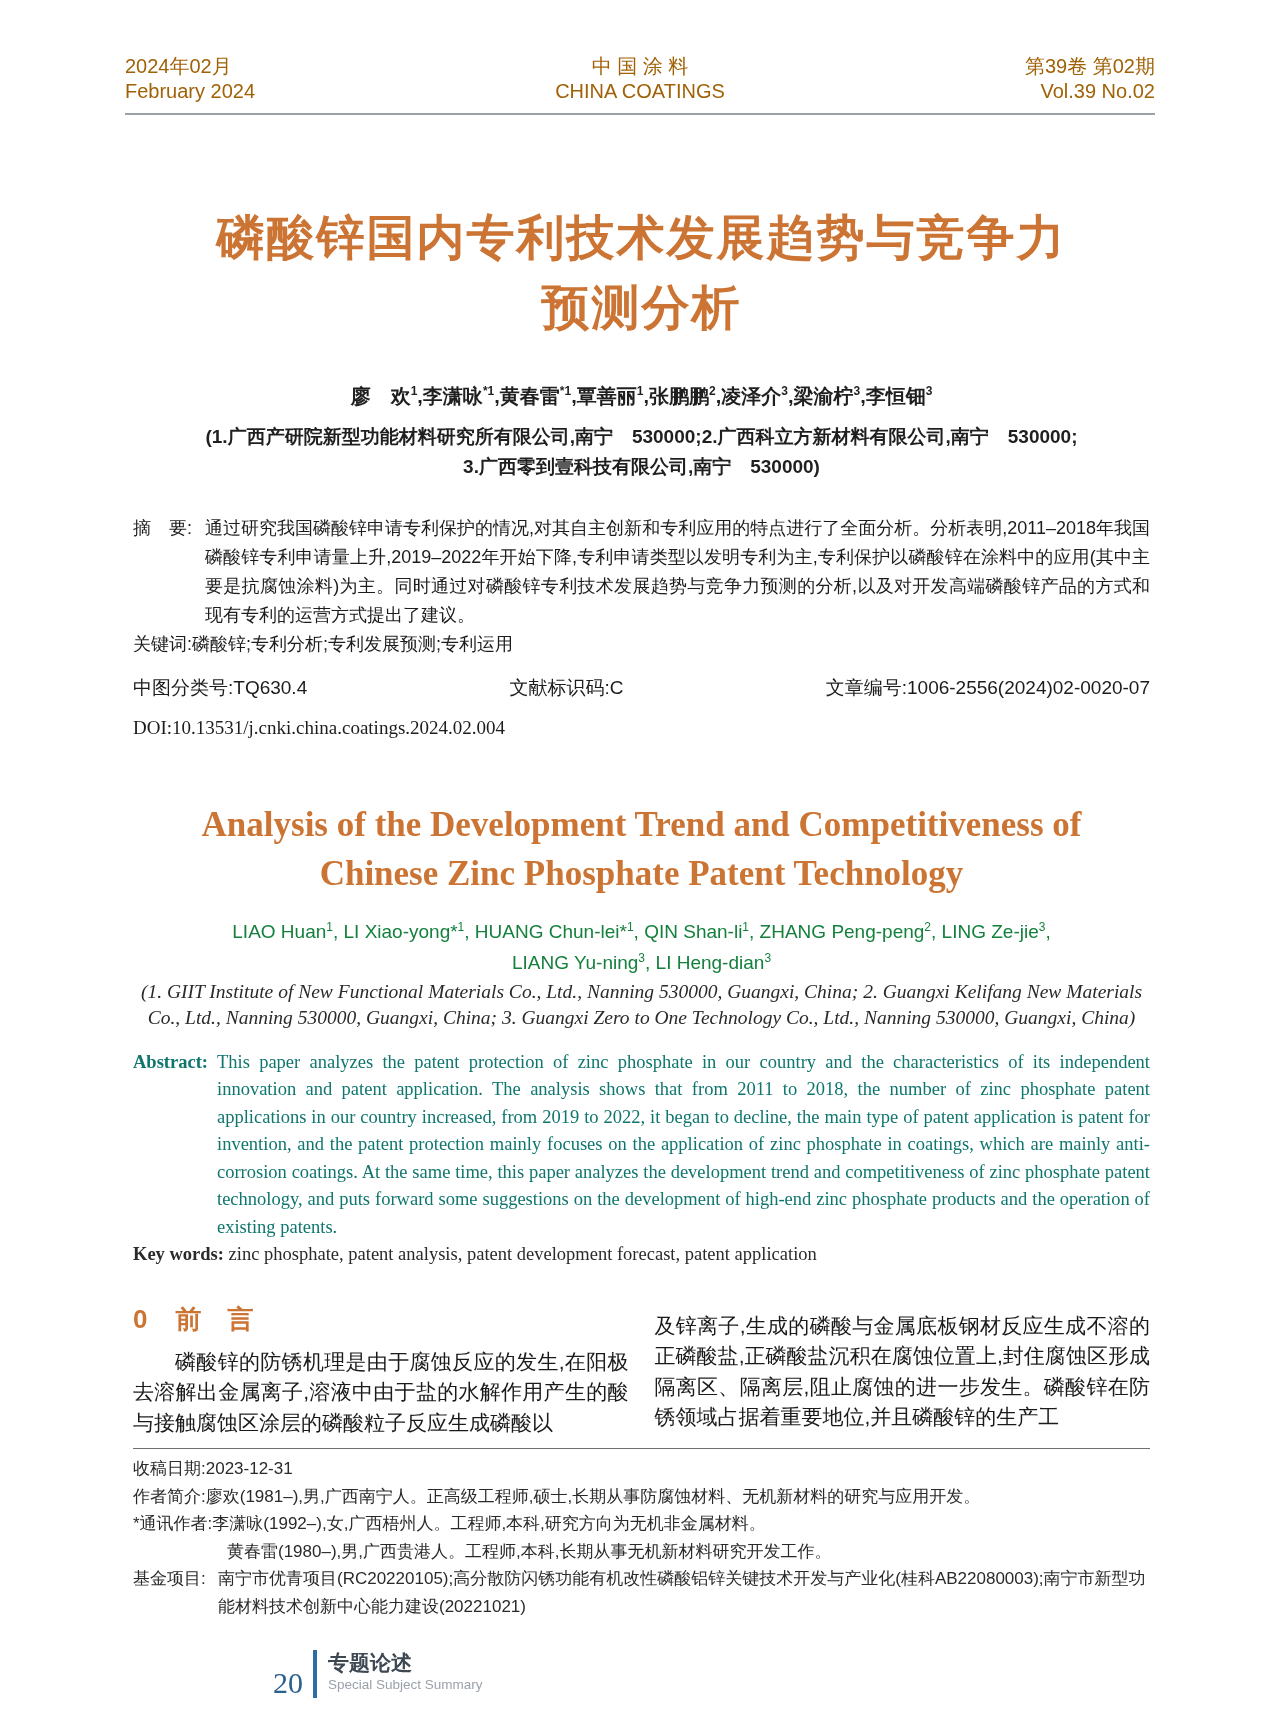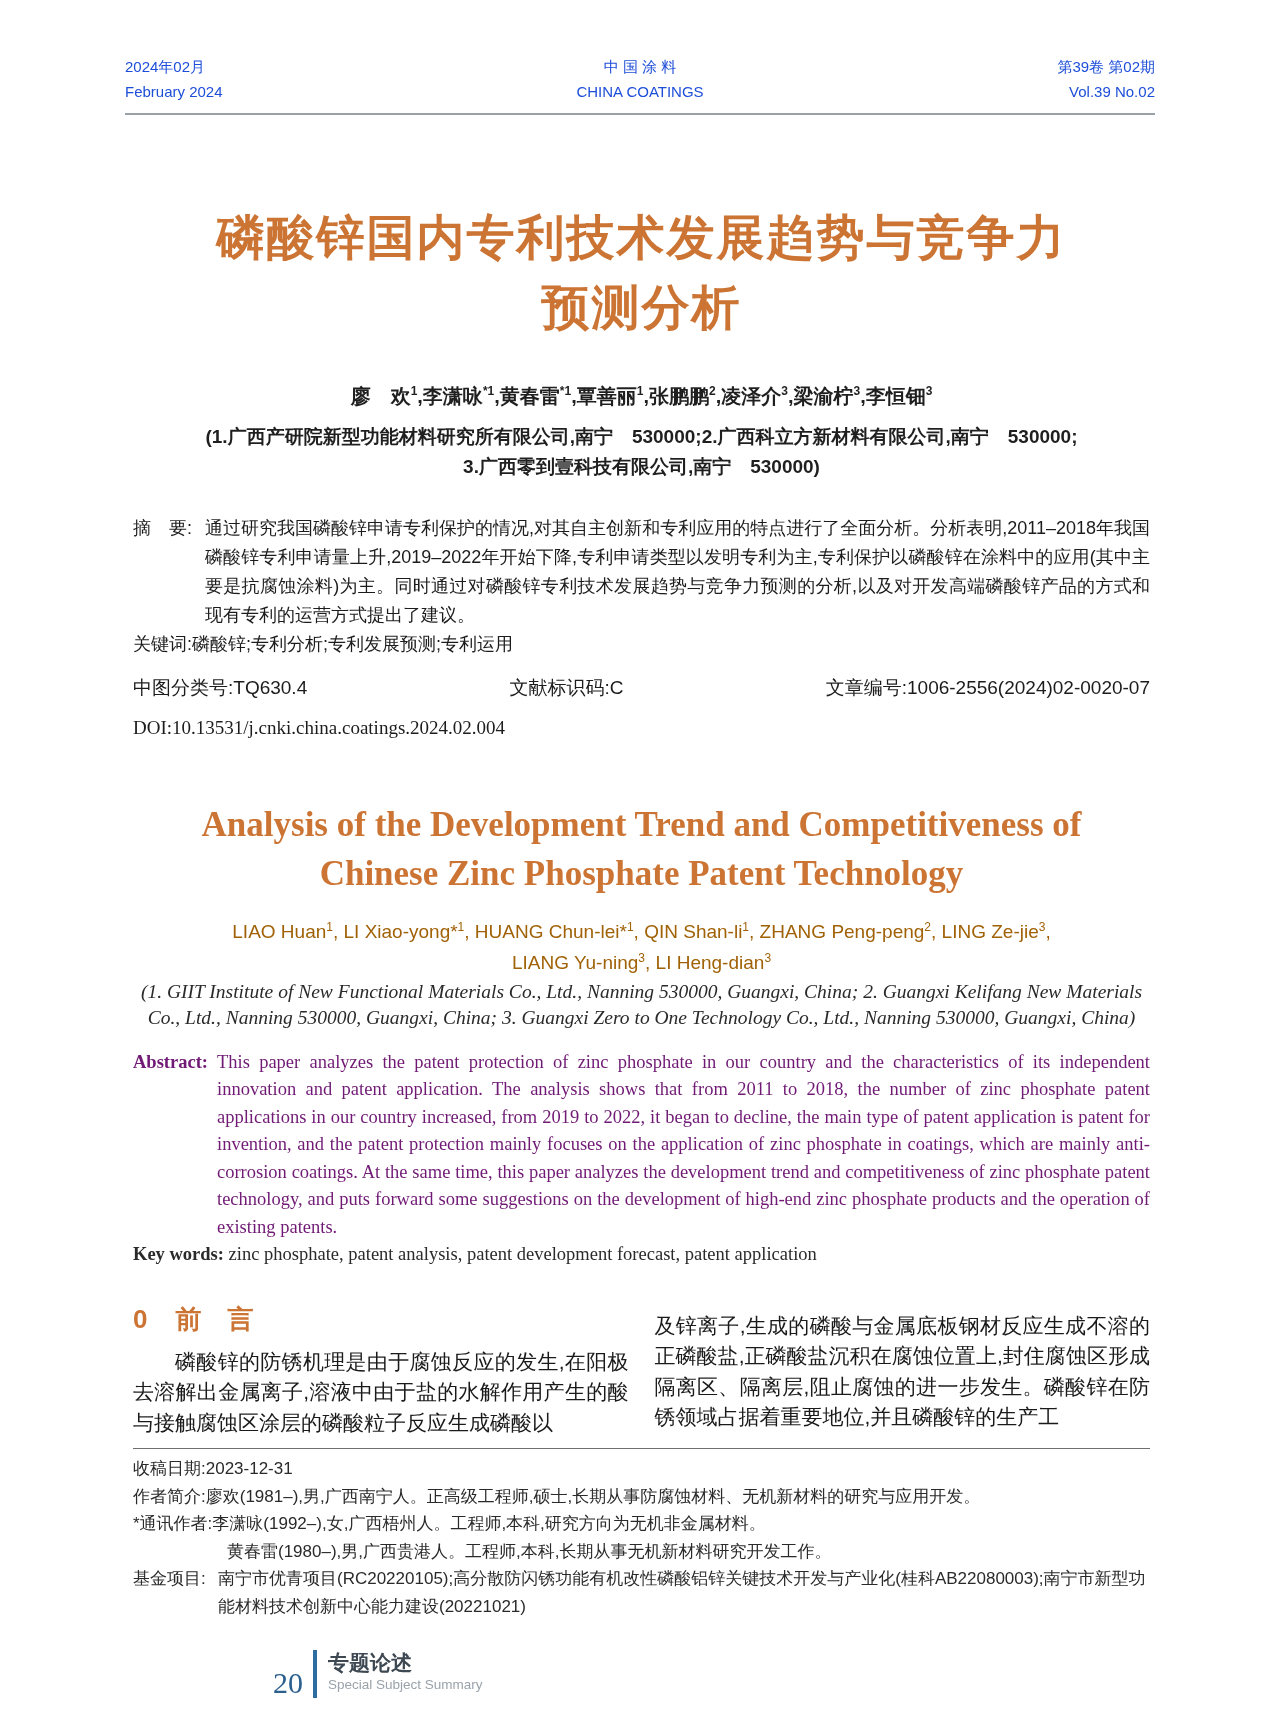--- a/index.html
+++ b/index.html
@@ -7,21 +7,21 @@
     width:1280px; height:1725px; margin:0 auto; background:#ffffff;
     position:relative; overflow:hidden;
     font-family:"Liberation Sans","DejaVu Sans",sans-serif;
     color:#222;
   }
   .serif { font-family:"Liberation Serif","DejaVu Serif",serif; }
 
   
   .journal-header {
     display:flex; justify-content:space-between; align-items:flex-end;
-    padding:54px 125px 0 125px; color:#1d4ed8; font-size:15px; line-height:25px;
+    padding:54px 125px 0 125px; color:#a16207; font-size:20px; line-height:25px;
   }
   .jh-col.center { text-align:center; }
   .jh-col.right  { text-align:right; }
   .header-rule { margin:9px 125px 0 125px; border-top:2px solid #9aa2a8; }
 
   
   .content { margin:0 130px 0 133px; }
 
   
   .title-cn {
@@ -56,32 +56,32 @@
   .doi { margin-top:12px; font-size:19px; line-height:29px; color:#1c1c1c; }
 
   
   .title-en {
     margin:58px 0 0 0; text-align:center; color:#cc7433;
     font-family:"Liberation Serif","DejaVu Serif",serif;
     font-size:35px; font-weight:700; line-height:49px;
   }
 
   
-  .authors-en { margin-top:16px; text-align:center; font-size:19px; line-height:27px; color:#a16207; }
+  .authors-en { margin-top:16px; text-align:center; font-size:19px; line-height:27px; color:#15803d; }
 
   
   .affil-en {
     margin-top:2px; text-align:center; font-family:"Liberation Serif","DejaVu Serif",serif;
     font-style:italic; font-size:19.5px; line-height:26px; color:#2a2a2a;
   }
 
   
   .abstract-en {
     margin-top:18px; font-family:"Liberation Serif","DejaVu Serif",serif;
-    font-size:18.5px; line-height:27.5px; text-align:justify; color:#701a75;
+    font-size:18.5px; line-height:27.5px; text-align:justify; color:#0f766e;
   }
   .hang-en { padding-left:84px; text-indent:-84px; }
   .label-en { display:inline-block; width:84px; text-indent:0; font-weight:700; }
   .keywords-en {
     font-family:"Liberation Serif","DejaVu Serif",serif;
     font-size:18.5px; line-height:27.5px; color:#2a2a2a;
   }
   .keywords-en .label-kw { font-weight:700; }
 
   

